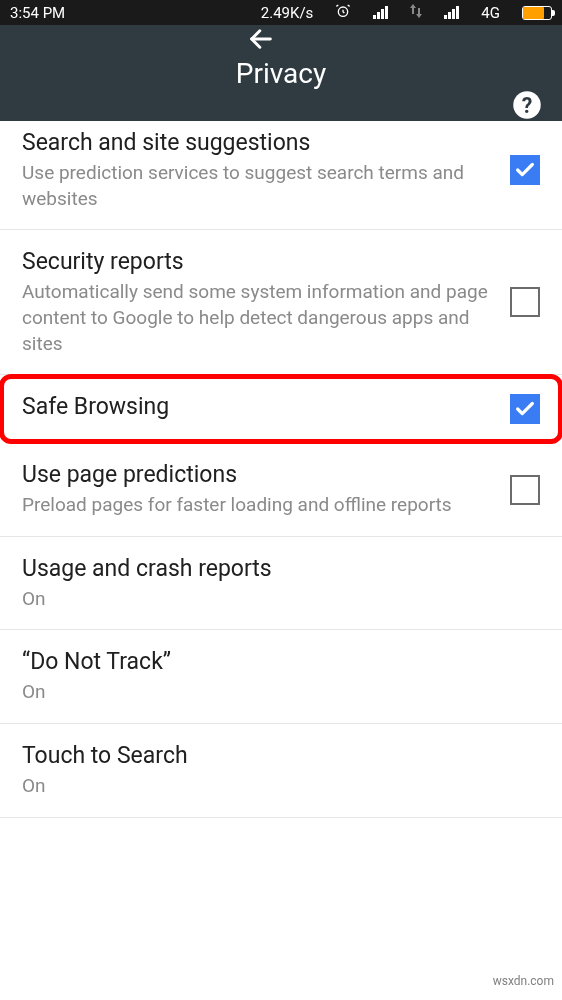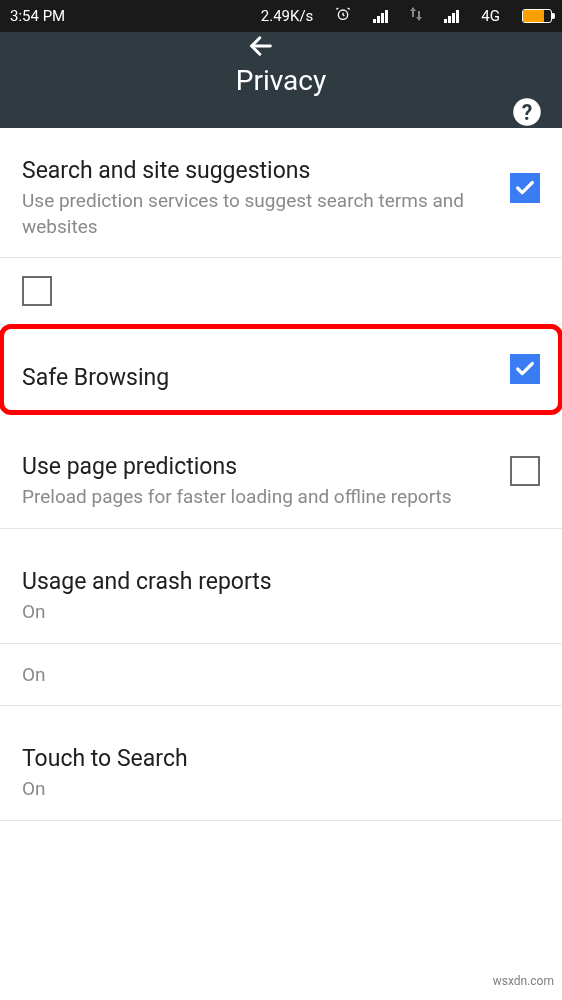--- a/index.html
+++ b/index.html
@@ -5,21 +5,21 @@
     * { box-sizing: border-box; margin: 0; padding: 0; }
     body {
       width: 562px;
       height: 1000px;
       font-family: Roboto, -apple-system, sans-serif;
       background: #fff;
       overflow: hidden;
       position: relative;
     }
     .status-bar {
-      height: 32px;
+      height: 25px;
       background: #1a1a1a;
       color: #fff;
       display: flex;
       align-items: center;
       padding: 0 10px;
       font-size: 15px;
     }
     .status-left { flex: 0 0 auto; }
     .status-right { margin-left: auto; display: flex; align-items: center; gap: 22px; }
     .signal-icon { display: inline-flex; align-items: flex-end; gap: 1px; }
@@ -54,21 +54,21 @@
     .help-icon { margin-left: auto; }
     .content { background: #fff; }
     .setting-item {
       padding: 18px 22px;
       display: flex;
       align-items: center;
       border-bottom: 1px solid #e6e6e6;
     }
     .setting-item.first { padding-top: 8px; }
     .setting-text { flex: 1; padding-right: 20px; }
-    .setting-title { font-size: 23px; color: #202020; margin-bottom: 4px; margin-top: 21px; }
+    .setting-title { font-size: 23px; color: #202020; margin-bottom: 4px; }
     .setting-desc { font-size: 19px; color: #8a8a8a; line-height: 1.35; }
     .checkbox {
       width: 30px; height: 30px;
       border: 2.5px solid #6b6b6b;
       flex-shrink: 0;
       display: flex; align-items: center; justify-content: center;
     }
     .checkbox.checked {
       background: #3a7cf4;
       border-color: #3a7cf4;
@@ -145,20 +145,24 @@
         <div class="setting-title">Search and site suggestions</div>
         <div class="setting-desc">Use prediction services to suggest search terms and websites</div>
       </div>
       <div class="checkbox checked">
         <svg width="22" height="22" viewBox="0 0 24 24" fill="none" stroke="#fff" stroke-width="3.5" stroke-linecap="round" stroke-linejoin="round">
           <polyline points="20 6 9 17 4 12"></polyline>
         </svg>
       </div>
     </div>
     <div class="setting-item">
+      <div class="setting-text">
+        <div class="setting-title">Security reports</div>
+        <div class="setting-desc">Automatically send some system information and page content to Google to help detect dangerous apps and sites</div>
+      </div>
       <div class="checkbox"></div>
     </div>
     <div class="setting-item highlight">
       <div class="setting-text">
         <div class="setting-title">Safe Browsing</div>
       </div>
       <div class="checkbox checked">
         <svg width="22" height="22" viewBox="0 0 24 24" fill="none" stroke="#fff" stroke-width="3.5" stroke-linecap="round" stroke-linejoin="round">
           <polyline points="20 6 9 17 4 12"></polyline>
         </svg>
@@ -172,20 +176,21 @@
       <div class="checkbox"></div>
     </div>
     <div class="setting-item">
       <div class="setting-text">
         <div class="setting-title">Usage and crash reports</div>
         <div class="setting-desc">On</div>
       </div>
     </div>
     <div class="setting-item">
       <div class="setting-text">
+        <div class="setting-title">“Do Not Track”</div>
         <div class="setting-desc">On</div>
       </div>
     </div>
     <div class="setting-item">
       <div class="setting-text">
         <div class="setting-title">Touch to Search</div>
         <div class="setting-desc">On</div>
       </div>
     </div>
   </div>

